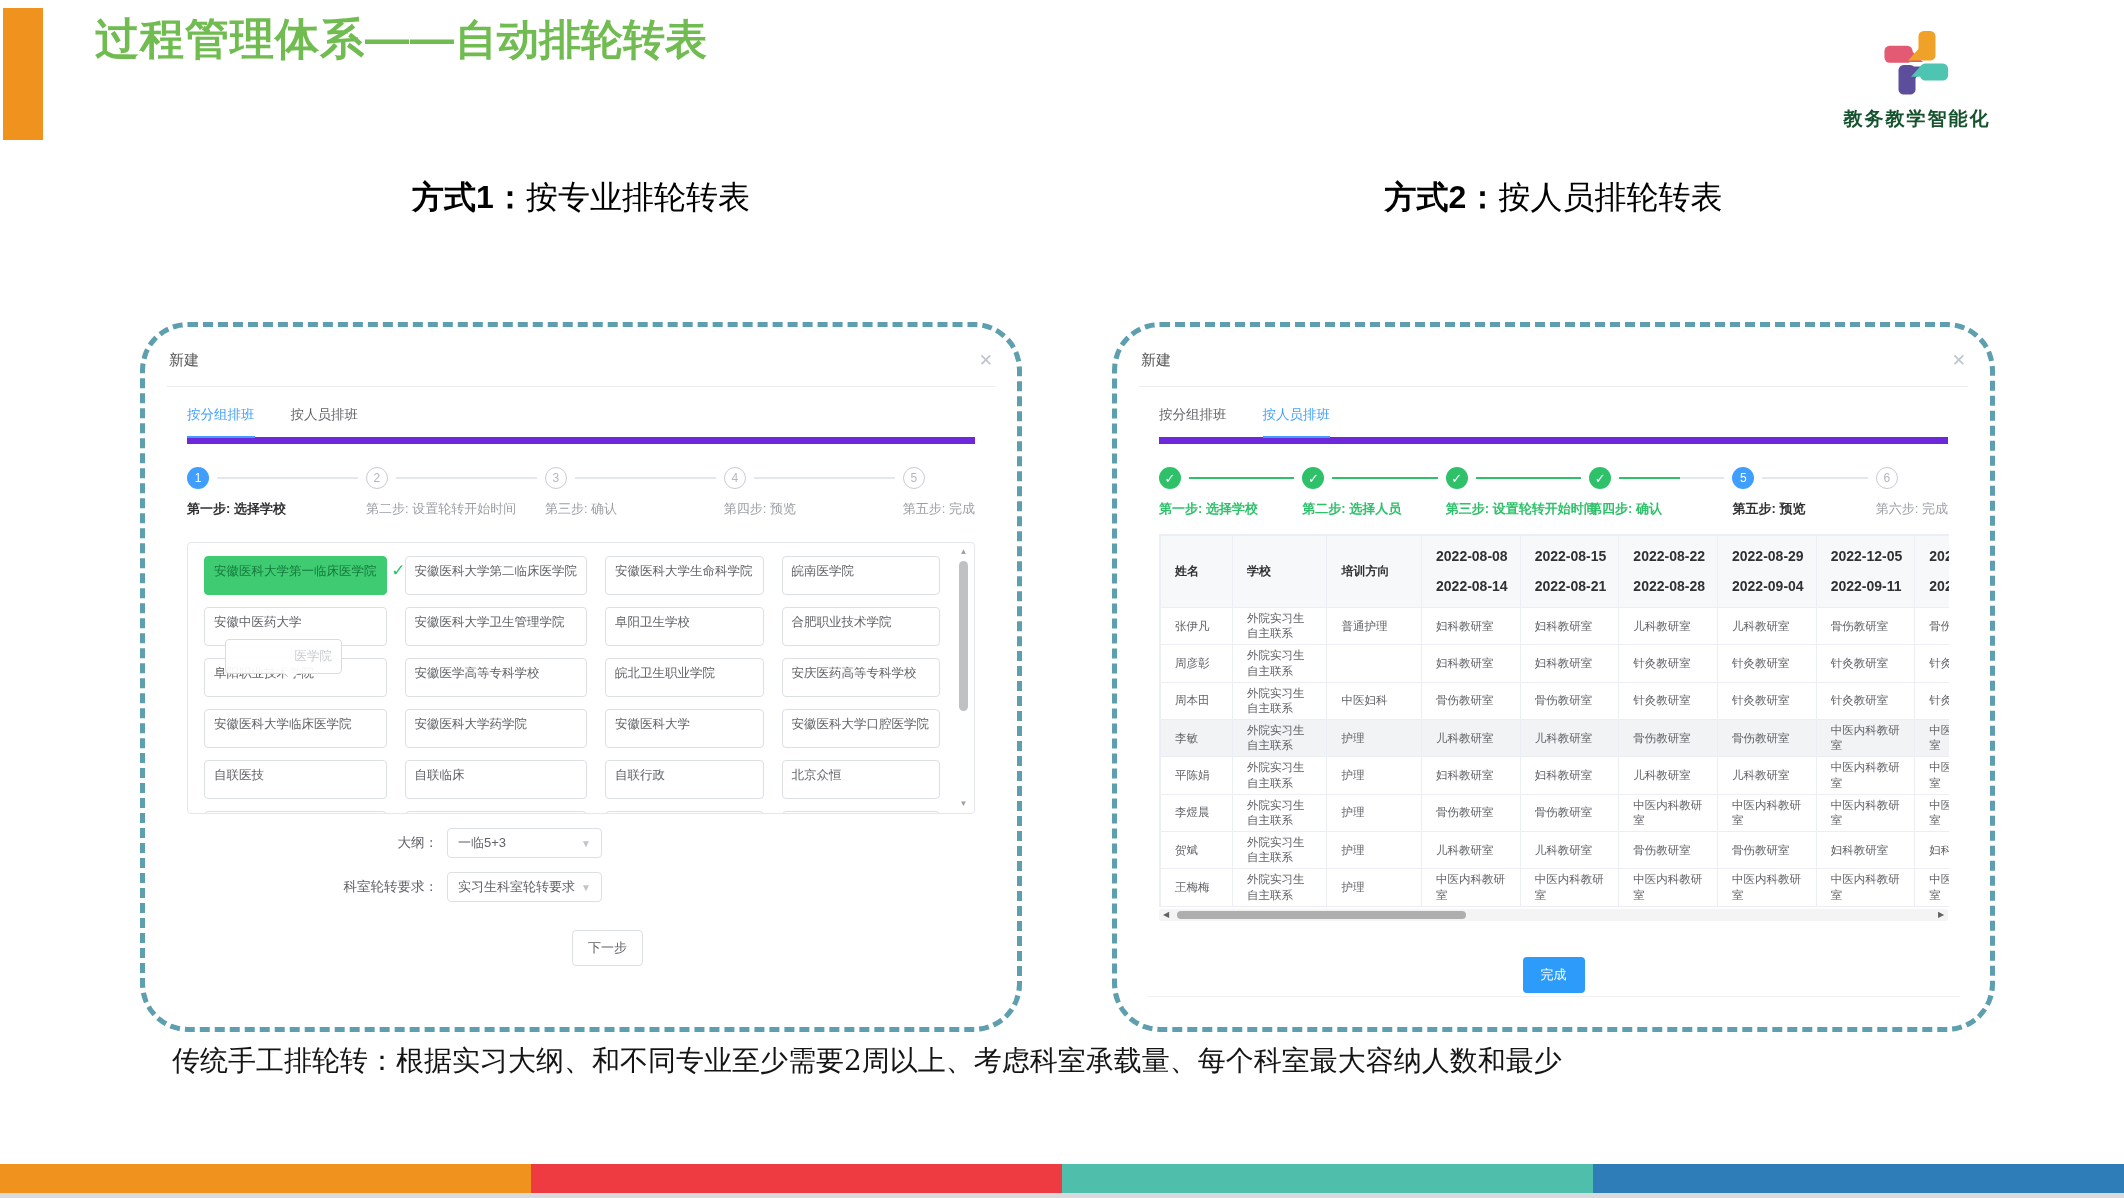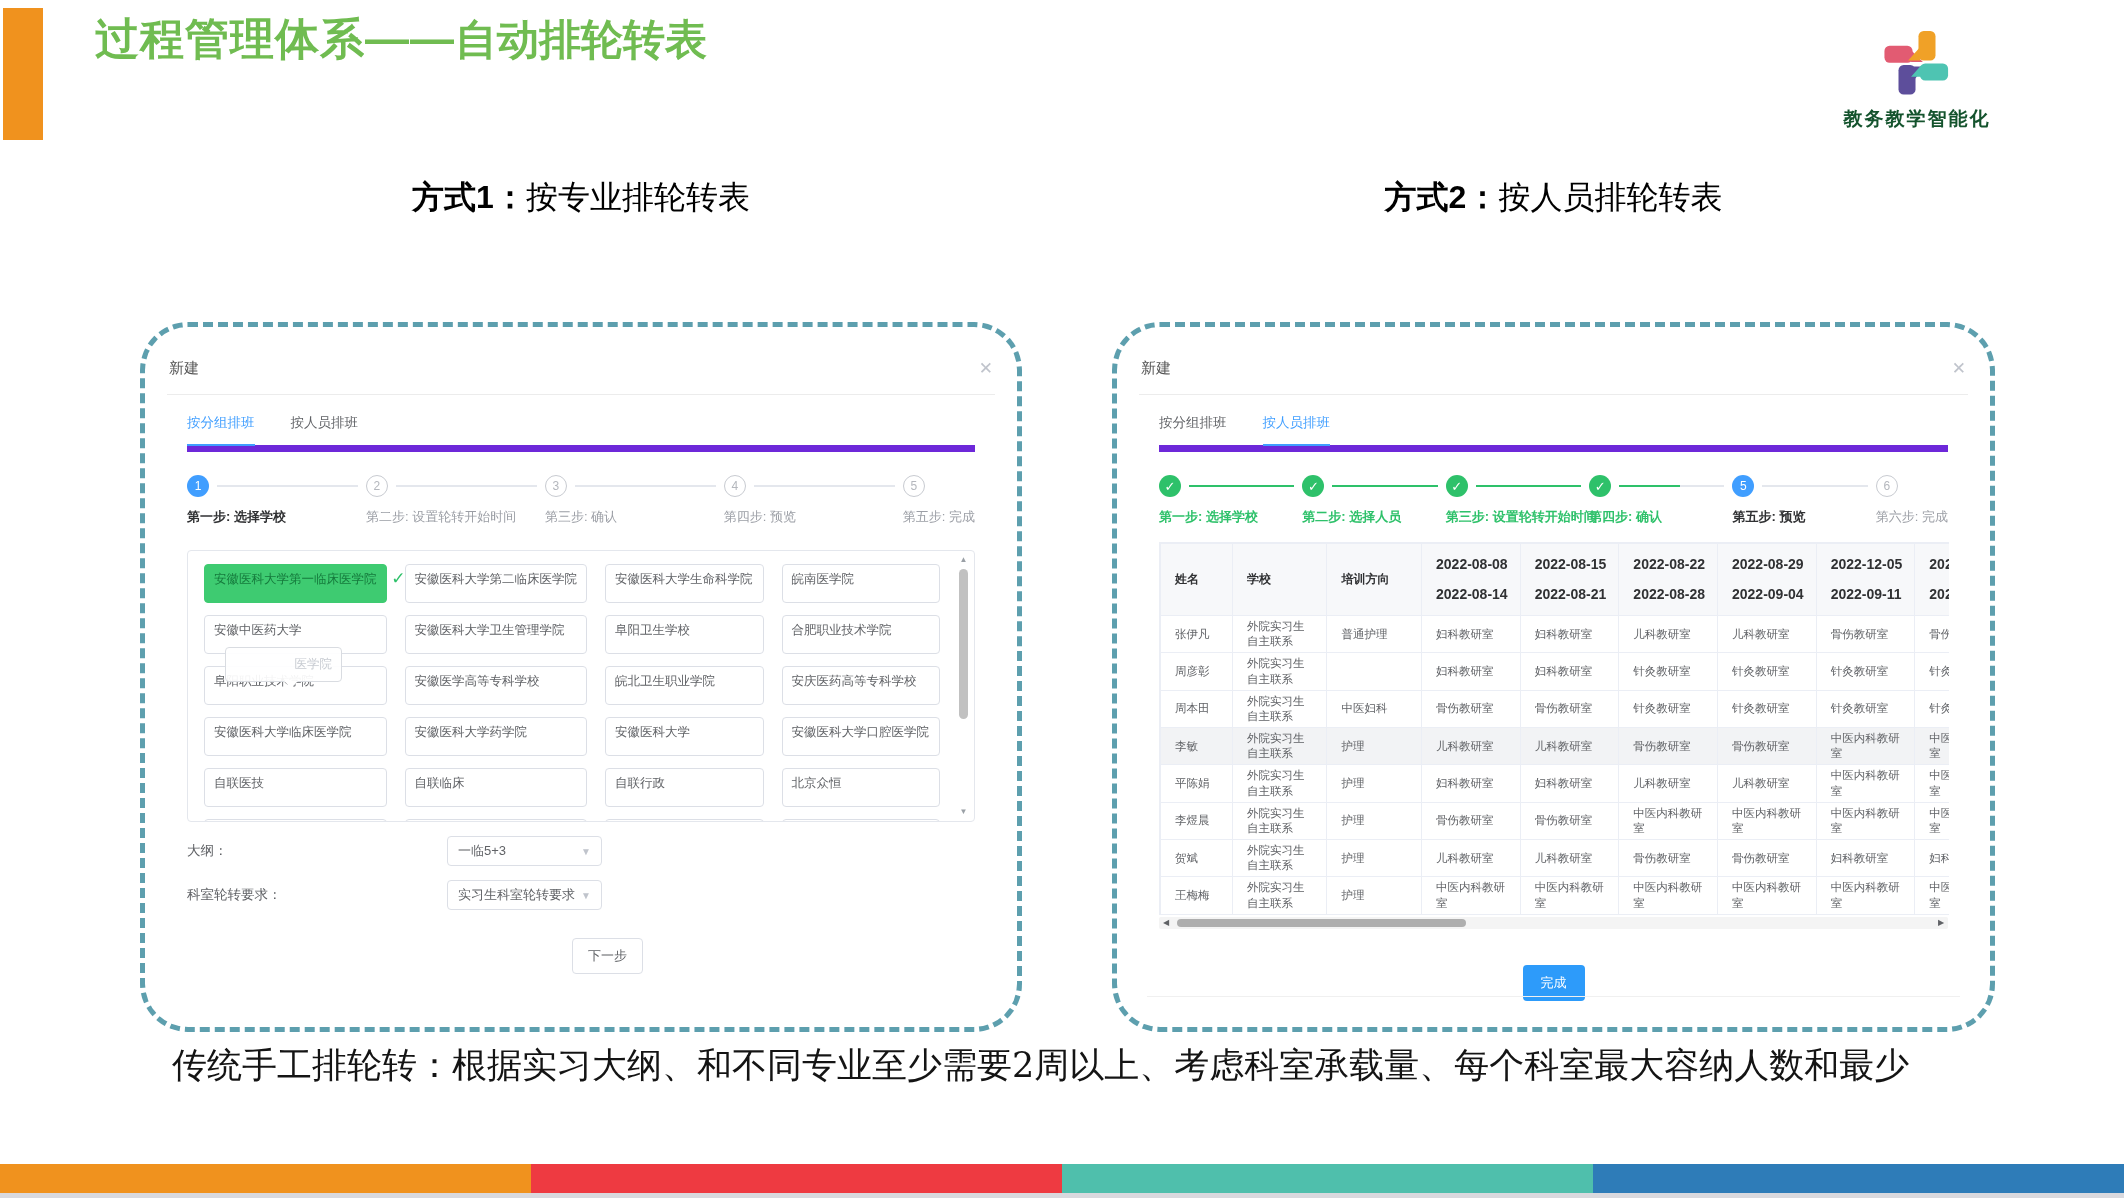--- a/index.html
+++ b/index.html
@@ -21,21 +21,21 @@
   .section-heading{position:absolute;top:176px;font-size:32px;color:#000;text-align:center;white-space:nowrap;}
   .section-heading b{font-weight:bold;}
   .heading-left{left:140px;width:882px;}
   .heading-right{left:1112px;width:883px;}
 
   
   .panel{position:absolute;top:322px;height:710px;border:5px dashed #5d9fae;border-radius:48px;background:#fff;box-sizing:border-box;padding:24px 42px 0 42px;}
   .panel-left{left:140px;width:882px;}
   .panel-right{left:1112px;width:883px;}
 
-  .dialog-header{display:flex;justify-content:space-between;align-items:center;padding-bottom:16px;margin:8px -20px;padding-left:2px;padding-right:2px;border-bottom:1px solid #ececec;}
+  .dialog-header{display:flex;justify-content:space-between;align-items:center;padding-bottom:16px;margin:0 -20px;padding-left:2px;padding-right:2px;border-bottom:1px solid #ececec;}
   .dialog-title{font-size:15px;color:#555;}
   .dialog-close{font-size:17px;color:#c0c4cc;cursor:pointer;line-height:1;}
 
   .tabs{margin-top:18px;border-bottom:7px solid #6d28d9;}
   .tab{display:inline-block;margin-right:36px;padding-bottom:12px;font-size:13.5px;color:#606266;cursor:pointer;}
   .tab.active{color:#409EFF;border-bottom:2px solid #409EFF;margin-bottom:-1px;}
 
   
   .stepper{display:flex;margin-top:22px;}
   .step{flex:1;min-width:0;}
@@ -63,21 +63,21 @@
   .school-tooltip::after{content:"";position:absolute;left:58px;bottom:-7px;width:0;height:0;border:7px solid transparent;border-top-color:#fff;border-bottom:0;}
   .vscrollbar{position:absolute;right:4px;top:4px;bottom:4px;width:13px;}
   .vscrollbar .arr{position:absolute;left:0;width:13px;text-align:center;font-size:8px;color:#9aa0a6;line-height:10px;}
   .vscrollbar .arr.up{top:0;}
   .vscrollbar .arr.down{bottom:0;}
   .vscrollbar .thumb{position:absolute;left:2px;top:14px;width:9px;height:150px;background:#c1c1c1;border-radius:5px;}
 
   
   .form-row{display:flex;align-items:center;margin-top:14px;}
   .form-row:first-of-type{margin-top:26px;}
-  .form-label{width:260px;font-size:13.5px;color:#606266;padding-right:9px;box-sizing:border-box;}
+  .form-label{width:260px;text-align:right;font-size:13.5px;color:#606266;padding-right:9px;box-sizing:border-box;}
   .select{width:155px;height:30px;box-sizing:border-box;border:1px solid #dcdfe6;border-radius:4px;background:#fff;display:flex;align-items:center;justify-content:space-between;padding:0 10px;font-size:13px;color:#606266;cursor:pointer;}
   .caret{color:#c0c4cc;font-size:10px;}
   .next-btn{display:inline-block;margin:28px 0 0 385px;padding:8px 15px;font-size:13px;color:#606266;background:#fff;border:1px solid #dcdfe6;border-radius:4px;cursor:pointer;}
 
   
   .table-wrap{margin-top:16px;width:100%;overflow:hidden;border-left:1px solid #ebeef5;border-top:1px solid #ebeef5;}
   table{border-collapse:collapse;table-layout:fixed;width:854px;}
   th,td{border:1px solid #ebeef5;box-sizing:border-box;}
   thead th{background:#f7f8fa;color:#303133;font-weight:bold;font-size:12px;height:72px;padding:3px 14px;text-align:left;vertical-align:middle;}
   thead th .d{line-height:2.1;white-space:nowrap;font-size:14px;}
@@ -86,21 +86,21 @@
 
   .hscrollbar{display:flex;align-items:center;height:12px;margin-top:2px;background:#f4f4f4;border-radius:2px;}
   .hscrollbar .harr{flex:0 0 14px;text-align:center;font-size:8px;color:#606266;line-height:12px;}
   .hscrollbar .htrack{flex:1;position:relative;height:12px;}
   .hscrollbar .hthumb{position:absolute;left:4px;top:2px;width:38%;height:8px;background:#aeaeae;border-radius:4px;}
 
   .finish-btn{display:block;margin:36px auto 0 auto;padding:9px 18px;background:#2D9BFA;color:#fff;border:none;border-radius:4px;font-size:13px;cursor:pointer;}
   .dialog-footline{position:absolute;left:30px;right:30px;bottom:30px;border-top:1px solid #f0f0f0;}
 
   
-  .footer-text{position:absolute;left:172px;top:1042px;width:1810px;font-family:"DejaVu Serif","Liberation Serif",serif;font-size:35px;color:#141414;line-height:1.37;}
+  .footer-text{position:absolute;left:172px;top:1042px;width:1810px;font-family:"DejaVu Serif","Liberation Serif",serif;font-size:28px;color:#141414;line-height:1.37;}
   .bottom-bar{position:absolute;left:0;top:1164px;width:2124px;height:29px;display:flex;}
   .bottom-bar div{flex:1;height:100%;}
   .bottom-strip{position:absolute;left:0;top:1193px;width:2124px;height:5px;background:#d9d9de;}
 </style>
 </head>
 <body>
 
 <div class="slide">
 
   <div class="accent-bar"></div>

